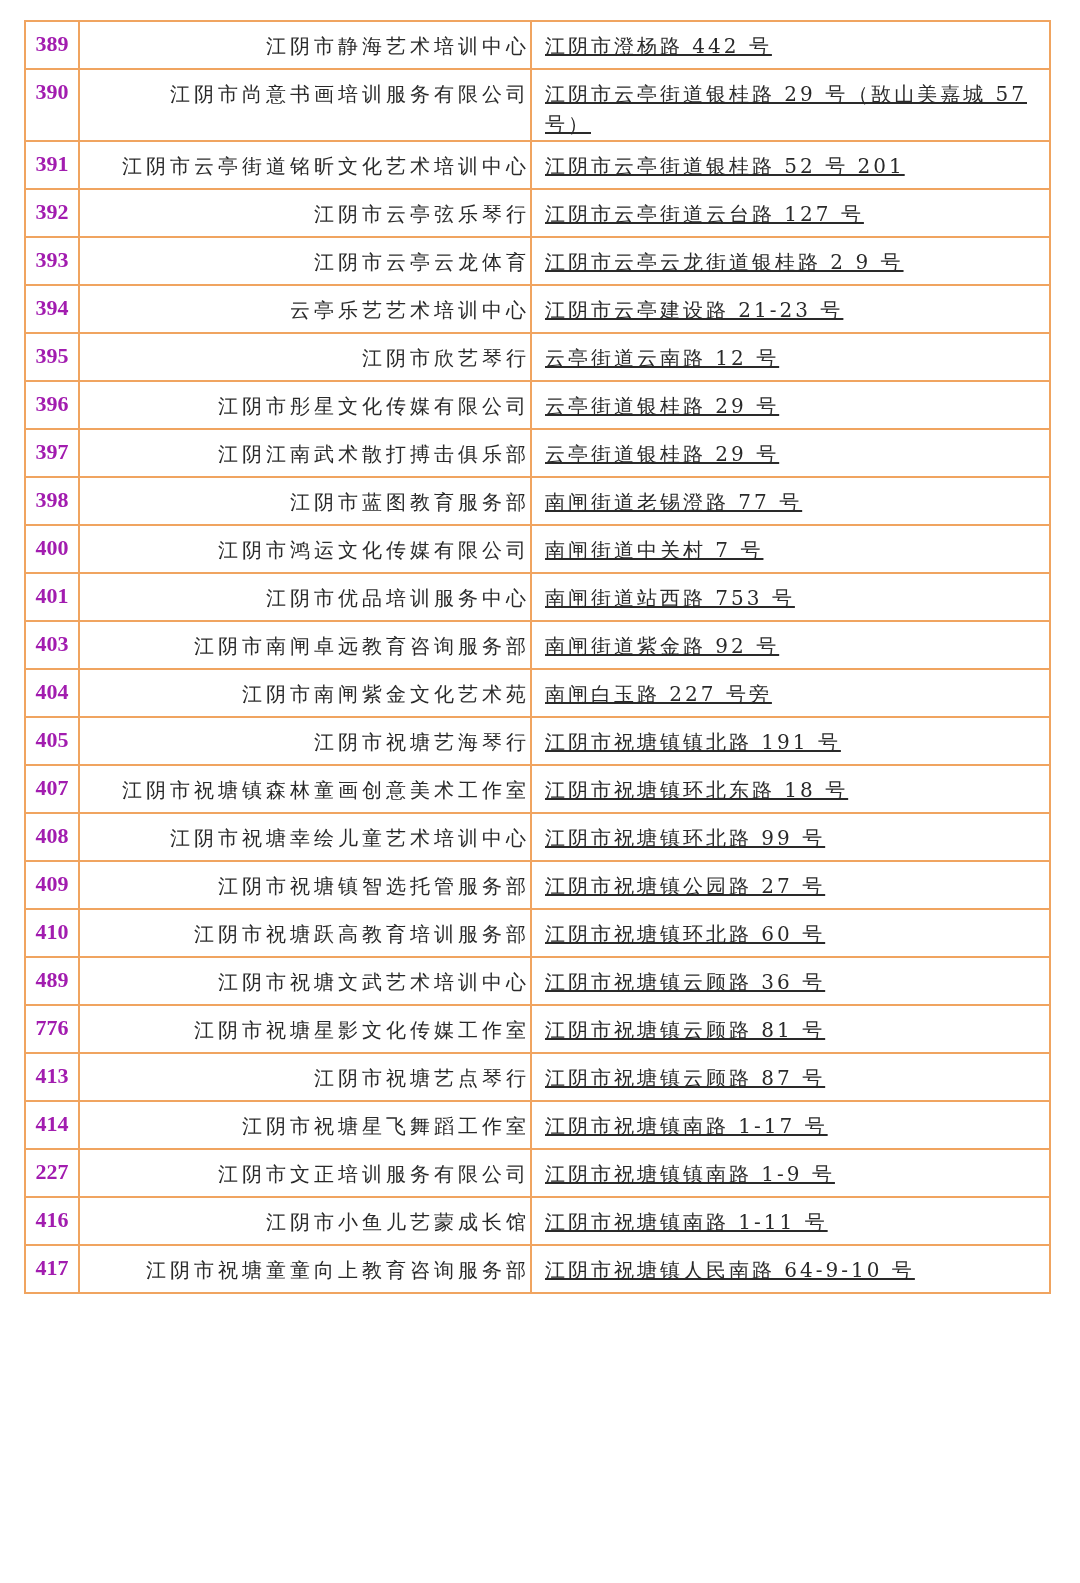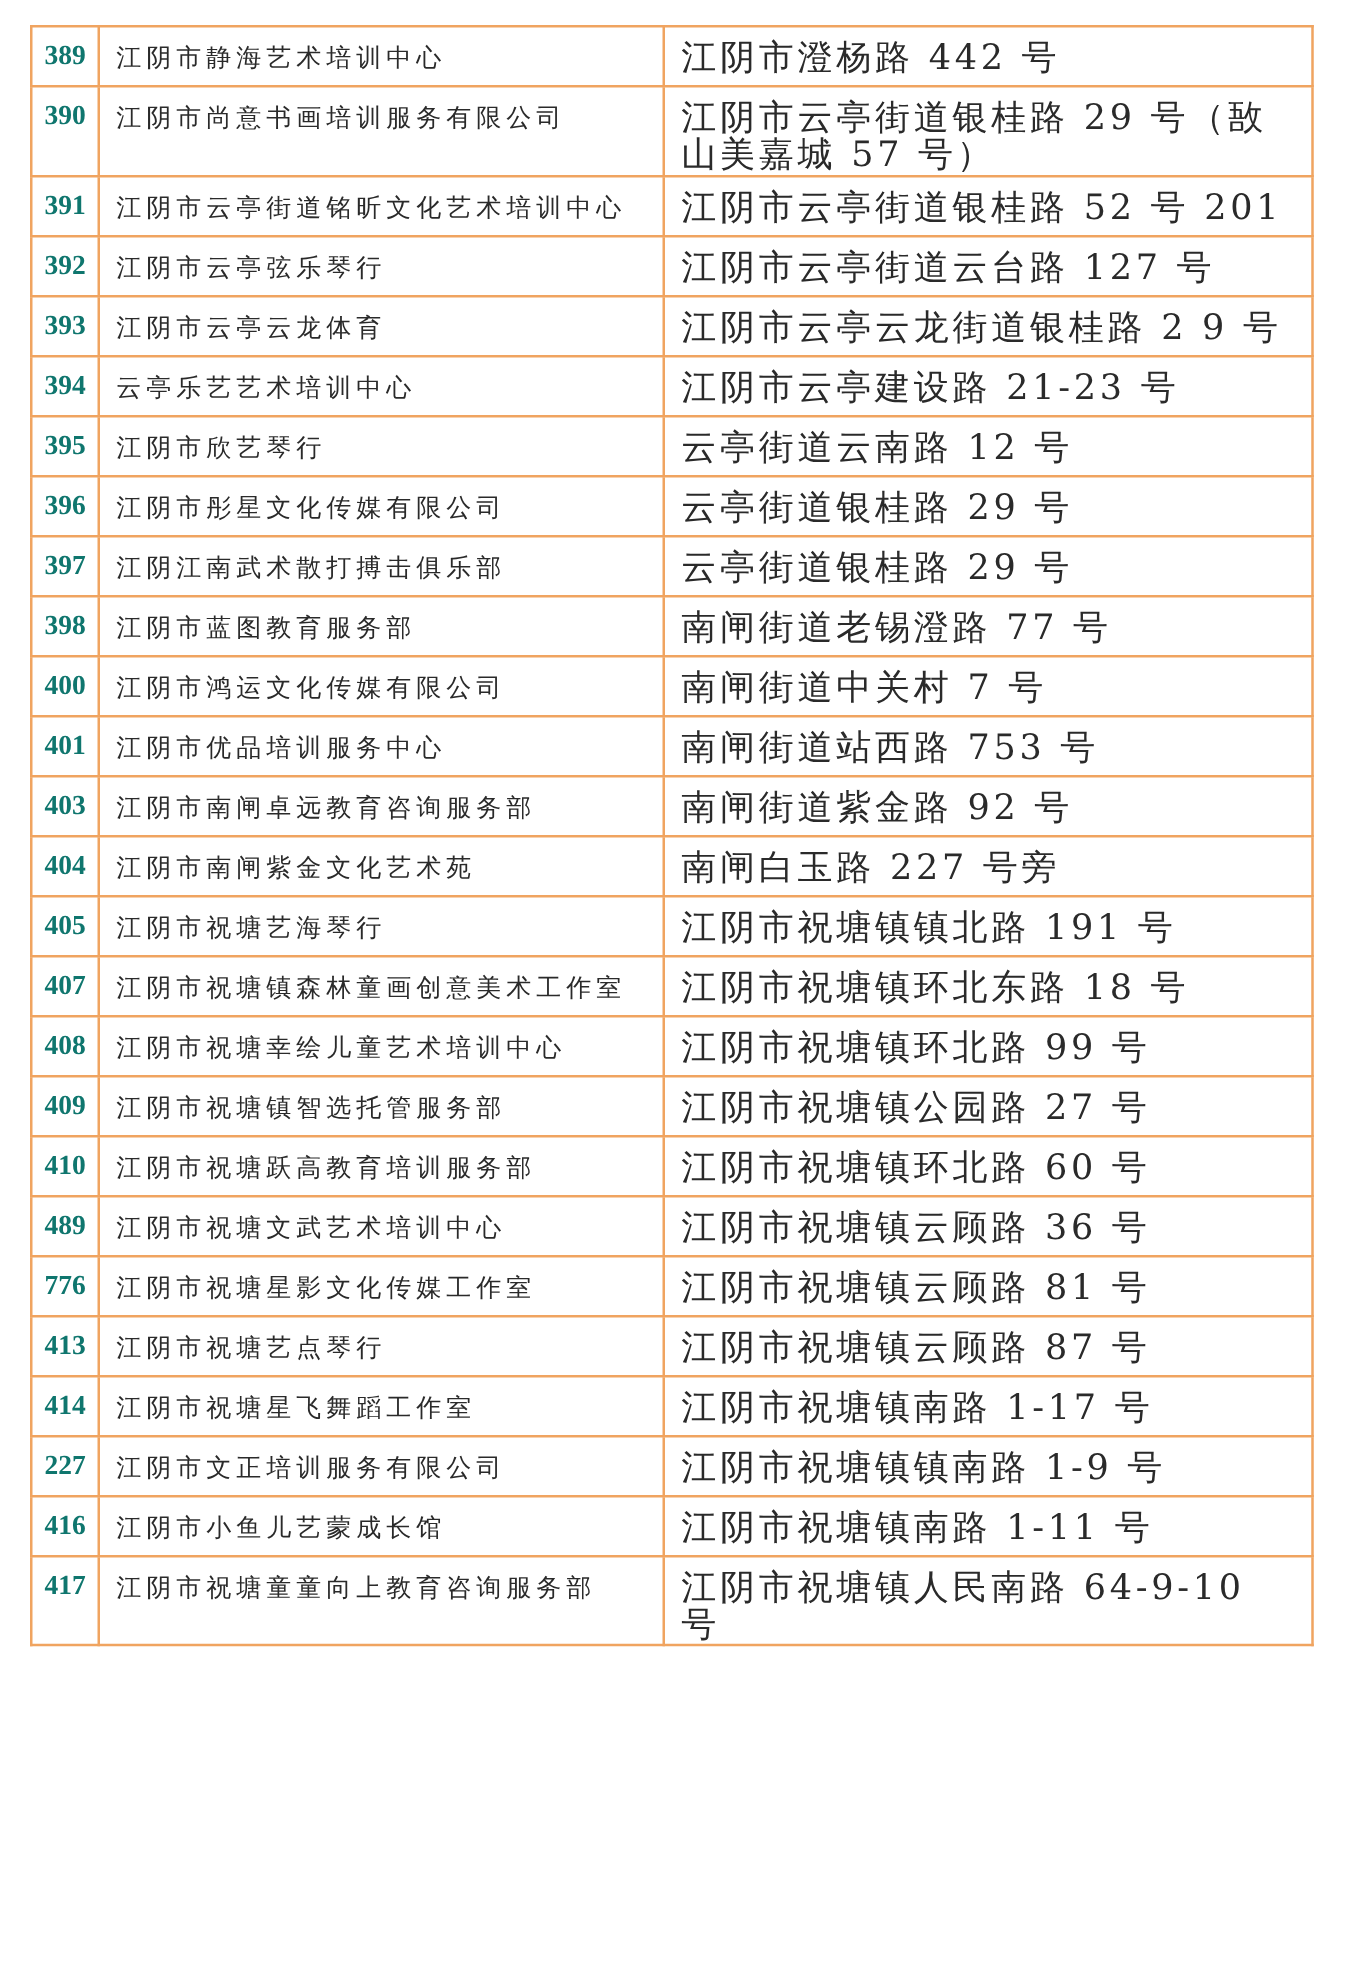--- a/index.html
+++ b/index.html
@@ -33,36 +33,38 @@
     height: 48px;
     box-sizing: border-box;
   }
   td.num {
     width: 54px;
     font-family: "Liberation Serif", "DejaVu Serif", serif;
     font-weight: bold;
     font-size: 22px;
     text-align: center;
     padding-top: 9px !important;
-    color: #0f766e;
+    color: #a21caf;
   }
   td.name {
     width: 452px;
     font-size: 20px;
     letter-spacing: 4px;
     padding: 9px 0 0 13px !important;
     color: #2a2a2a;
+    text-align: right;
   }
   td.addr {
     width: 519px;
-    font-size: 28px;
+    font-size: 20px;
     letter-spacing: 3px;
     padding: 9px 20px 0 13px !important;
     line-height: 34px;
     color: #2a2a2a;
+    text-decoration: underline;
   }
   td.name, td.addr { line-height: 30px; }
   tr.tall td { height: 72px; }
 </style>
 </head>
 <body>
 
 <div class="page">
   <table class="list">
     <tbody id="tbody">

